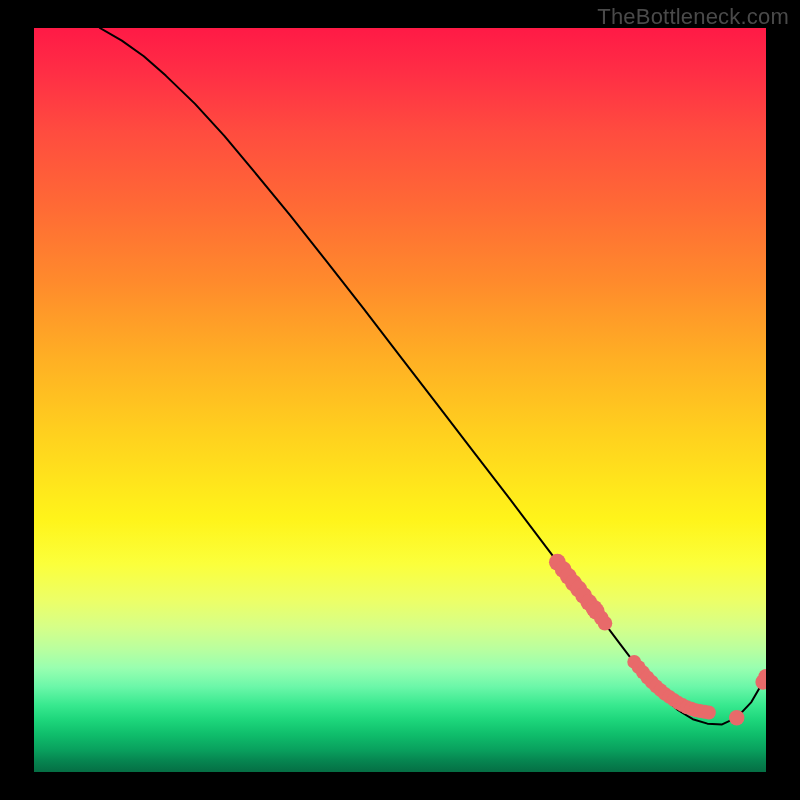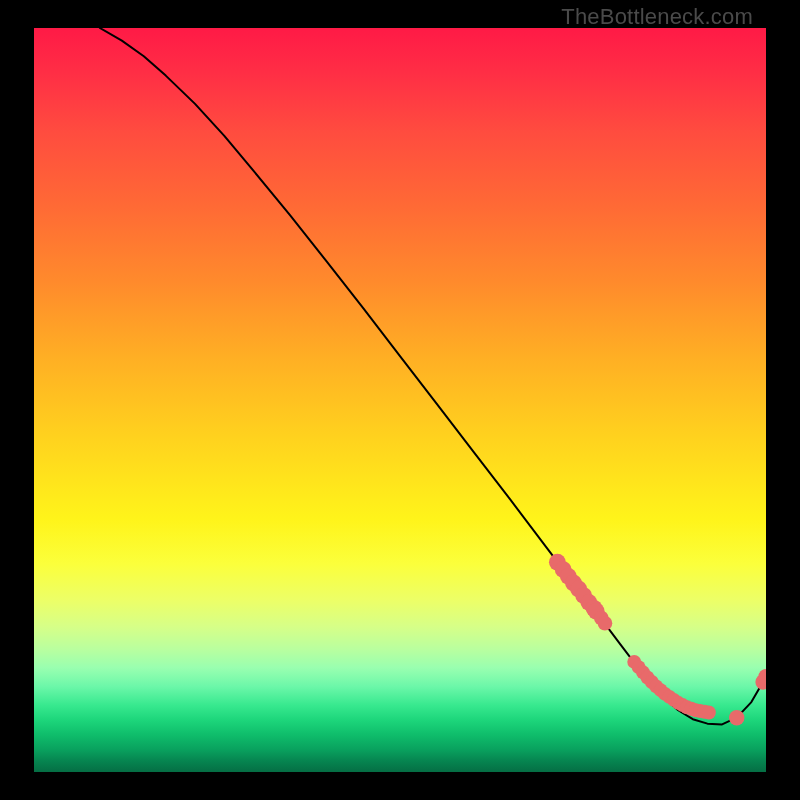--- a/index.html
+++ b/index.html
@@ -9,20 +9,21 @@
     height: 800px;
     background: #000;
     overflow: hidden;
     font-family: Arial, Helvetica, sans-serif;
   }
   .frame {
     position: relative;
     width: 765px;
     height: 800px;
     background: #000;
+    padding-left: 36px;
   }
   .watermark {
     position: absolute;
     top: 4px;
     right: 12px;
     color: #4a4a4a;
     font-size: 22px;
     letter-spacing: 0.2px;
     font-weight: 400;
     z-index: 5;

